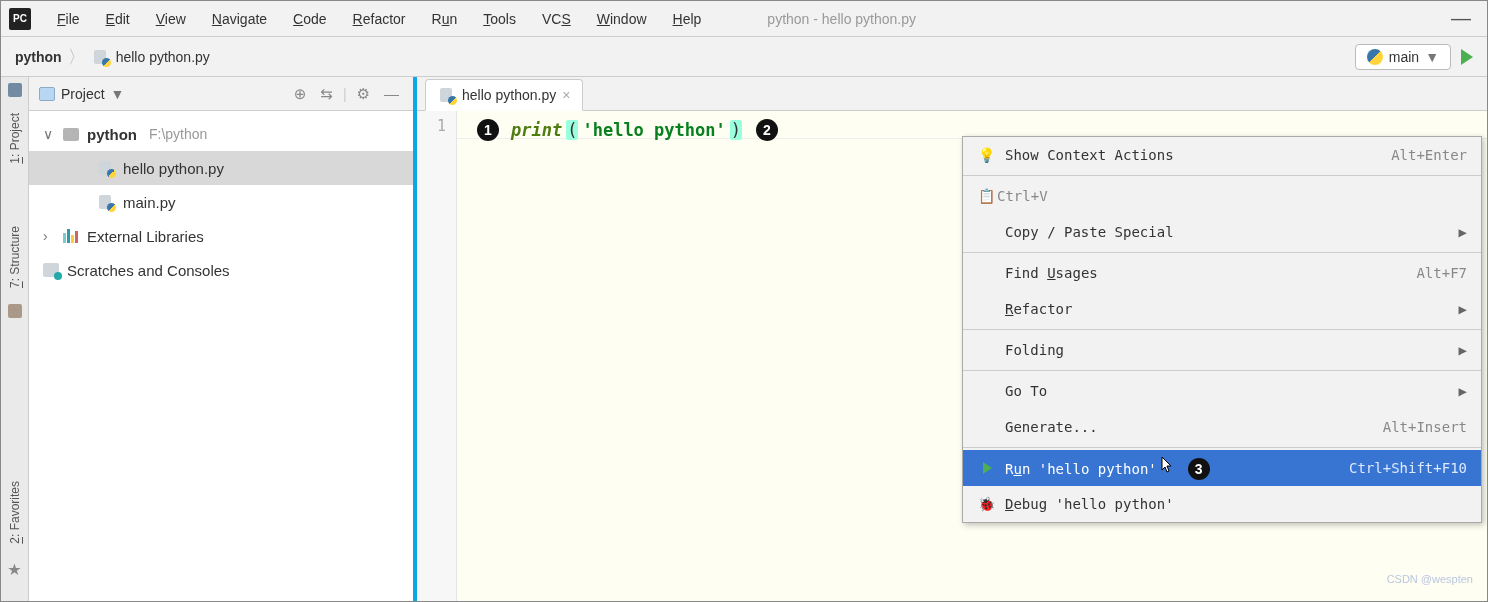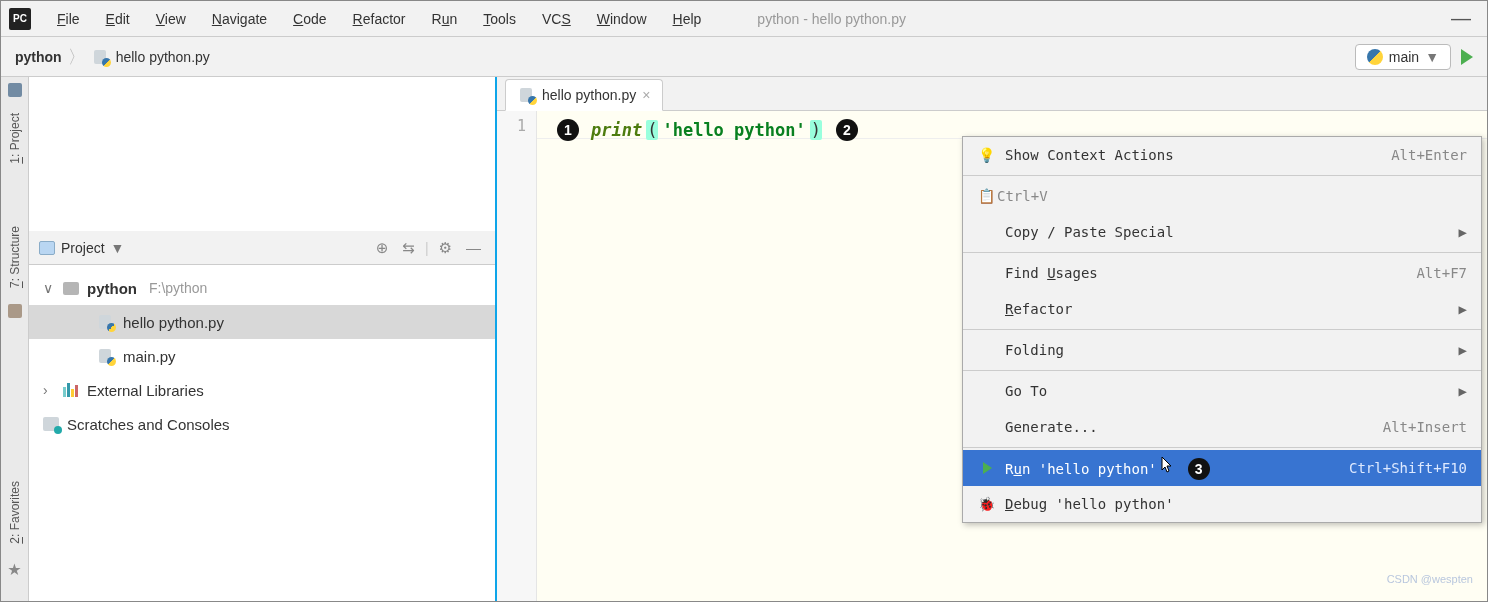--- a/index.html
+++ b/index.html
@@ -33,21 +33,21 @@
     justify-content: center;
     border-radius: 2px;
     margin-right: 10px;
   }
   .menu-item {
     padding: 2px 10px;
     cursor: default;
     font-size: 14px;
   }
   .menu-item .ul { text-decoration: underline; }
-  .title-hint { color: #999; margin-left: 40px; font-size: 14px; }
+  .title-hint { color: #999; margin-left: 50px; font-size: 14px; }
   .menubar-spacer { flex: 1; }
   .min-btn { font-size: 20px; color: #555; margin-right: 8px; cursor: default;}
   
   .toolbar {
     display: flex;
     align-items: center;
     height: 40px;
     padding: 0 14px;
     background: #f2f2f2;
     border-bottom: 1px solid #ccc;
@@ -121,26 +121,25 @@
     color: #555;
     cursor: default;
     padding: 4px 2px;
   }
   .rail-tab .ul { text-decoration: underline; }
   .rail-sep { height: 30px; }
   .rail-icon { width: 14px; height: 14px; background: #888; border-radius: 2px; }
   .rail-star { color: #888; font-size: 16px; }
   
   .project-panel {
-    width: 468px;
+    width: 388px;
     background: #fff;
-    border-right: 2px solid #0ea5e9;
+    border-right: 4px solid #0ea5e9;
     display: flex;
     flex-direction: column;
-    justify-content: center;
   }
   .panel-header {
     height: 34px;
     display: flex;
     align-items: center;
     padding: 0 10px;
     background: #f2f2f2;
     border-bottom: 1px solid #ccc;
     gap: 6px;
     font-size: 14px;

